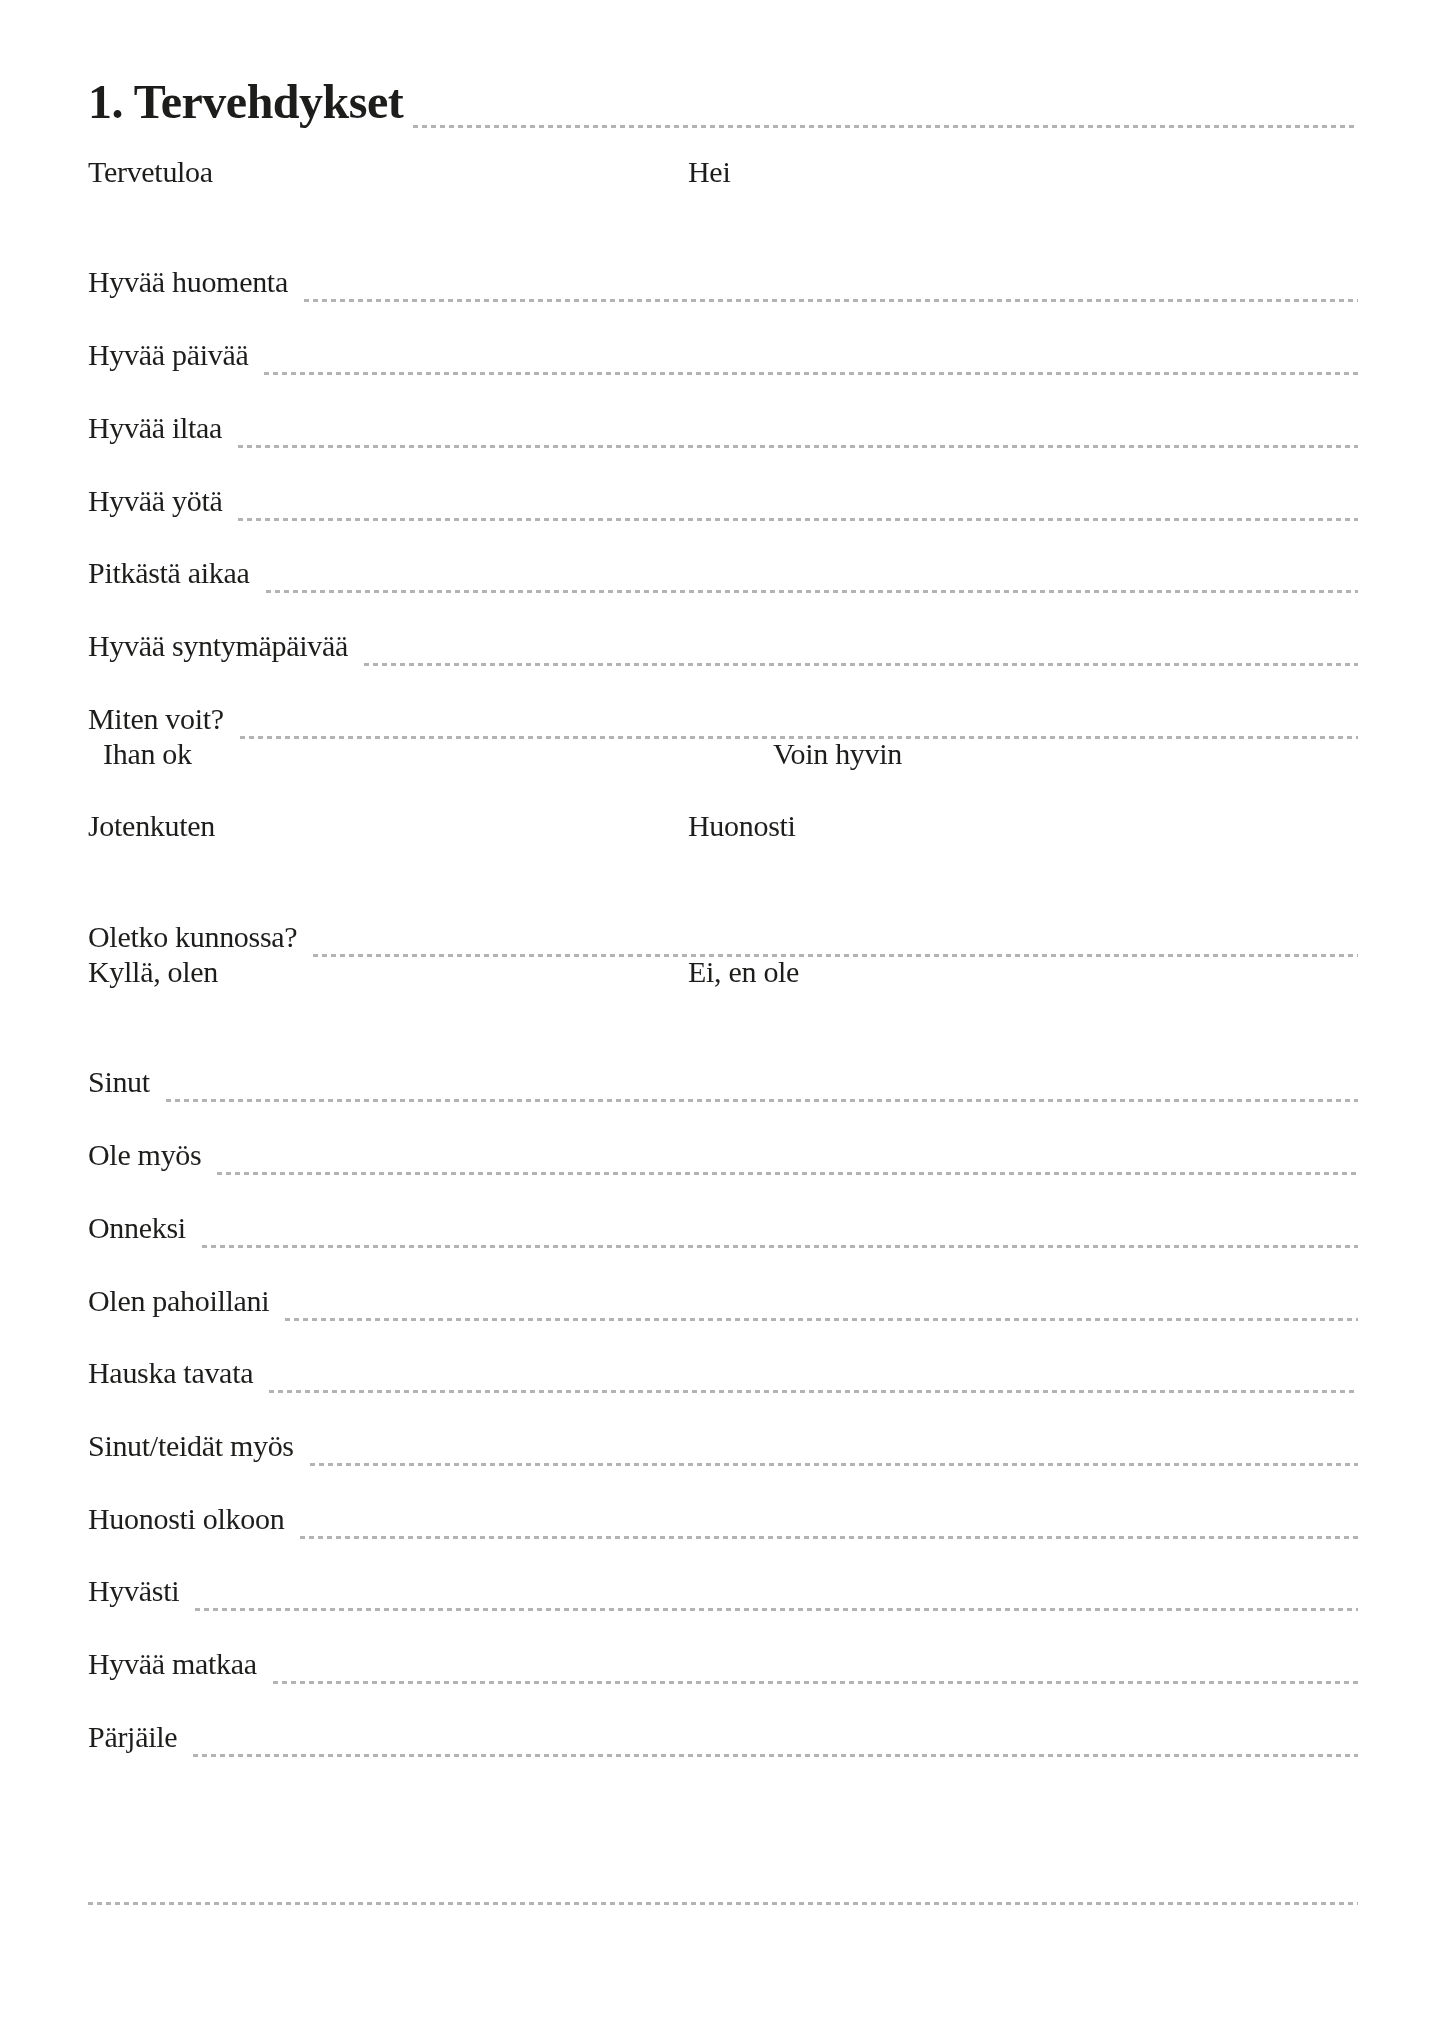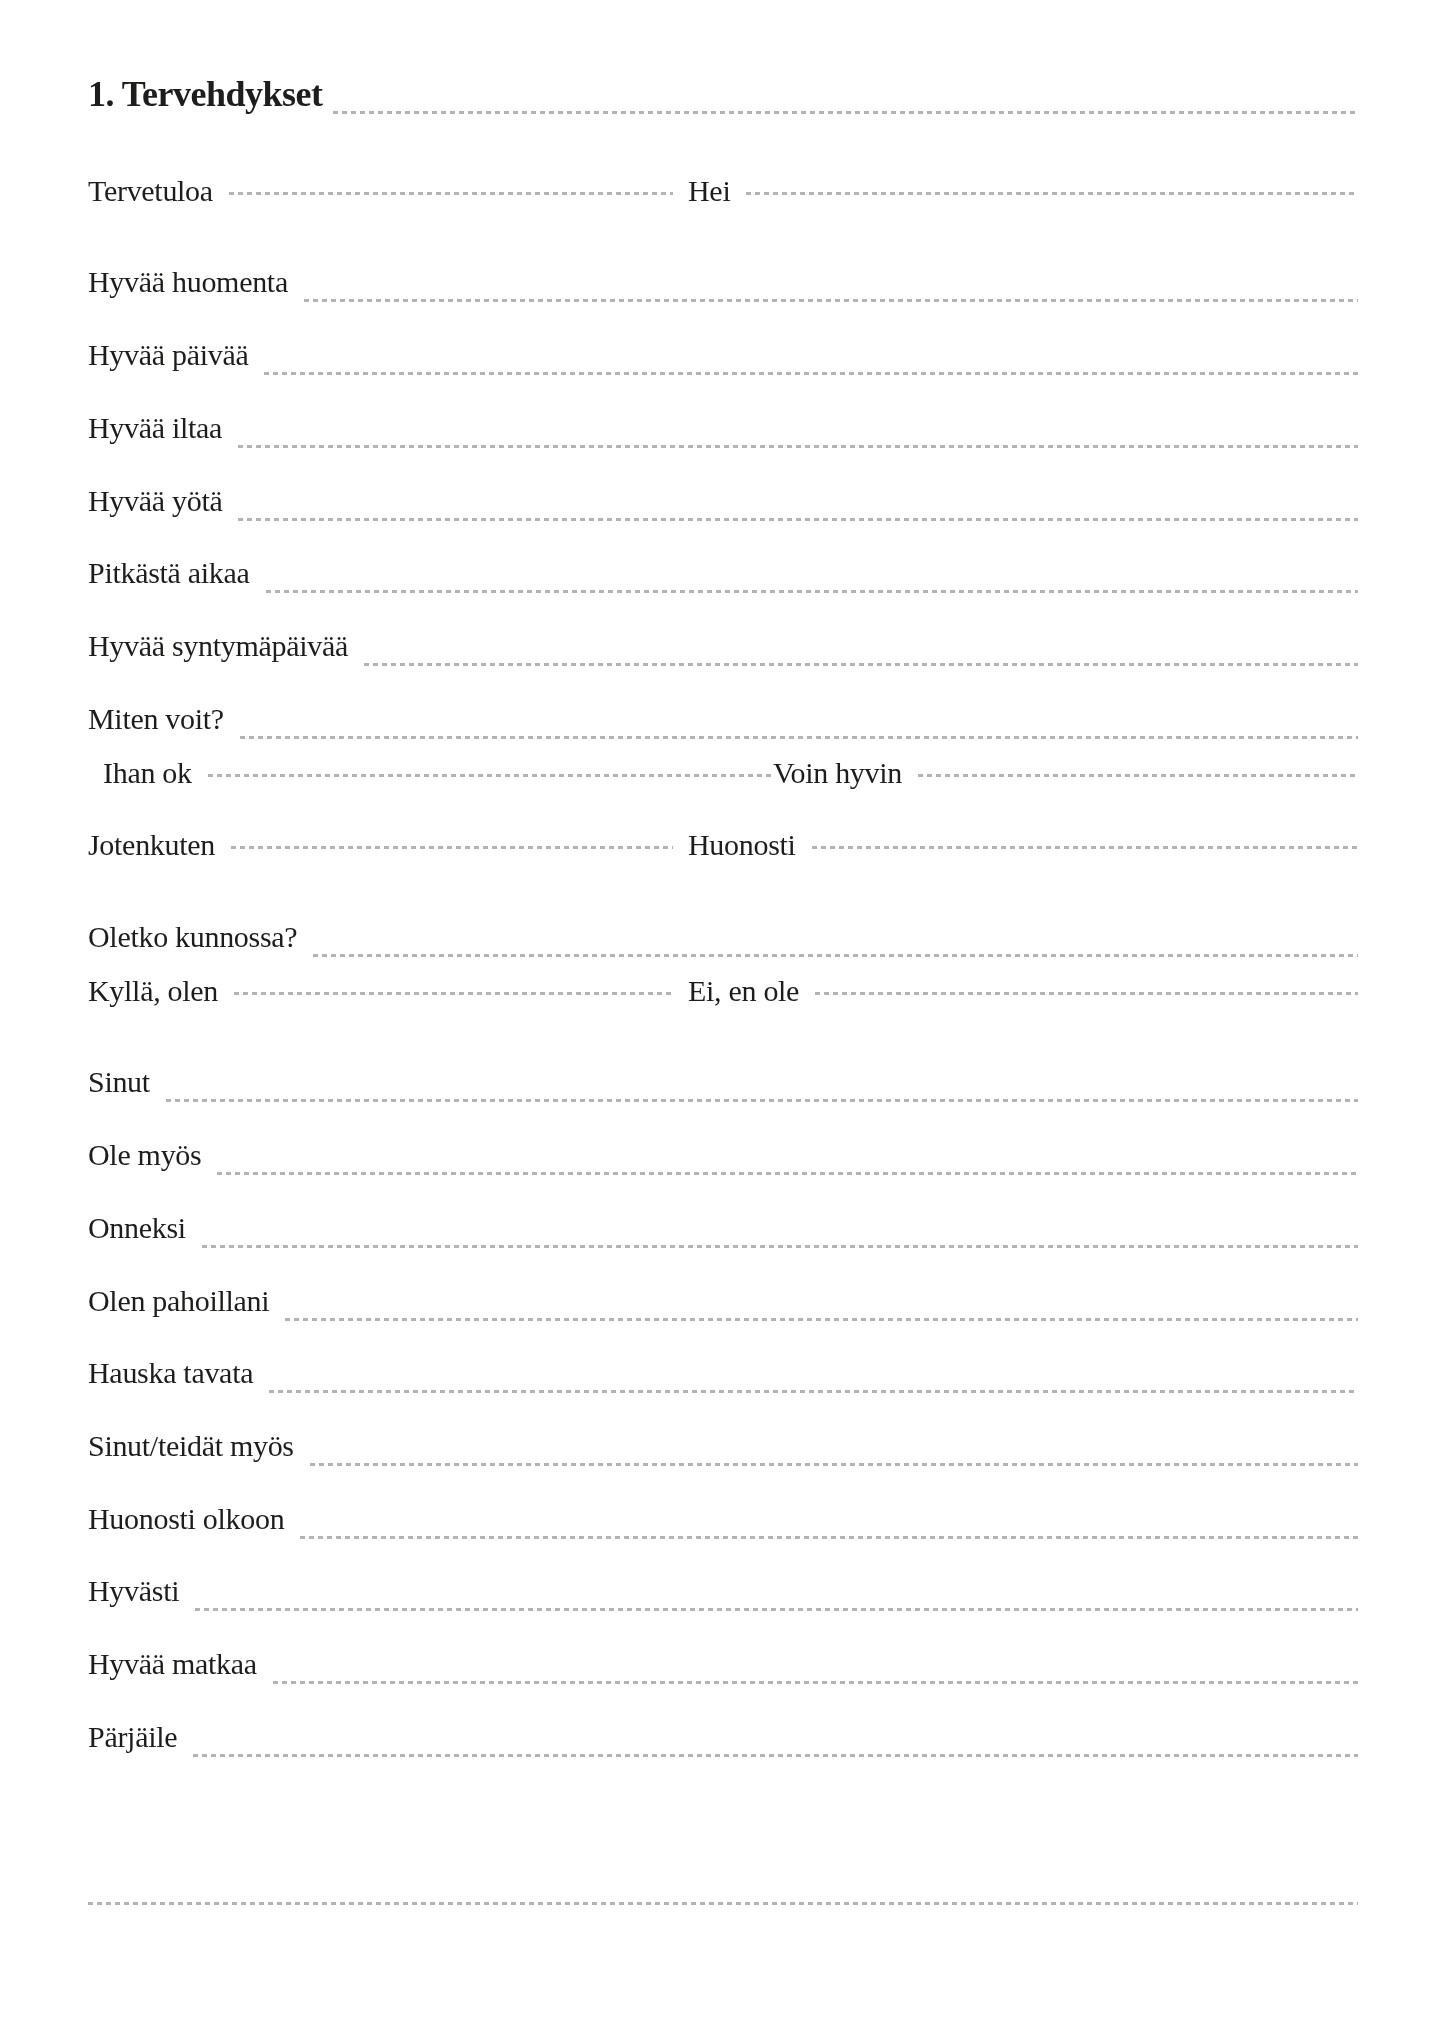--- a/index.html
+++ b/index.html
@@ -24,21 +24,21 @@
   .title-row {
     position: absolute;
     top: 74px;
     left: 0;
     right: 0;
     display: flex;
     align-items: flex-end;
   }
   .title-row h1 {
     margin: 0;
-    font-size: 36px;
+    font-size: 48px;
     line-height: 1.15;
     font-weight: 700;
     letter-spacing: -0.5px;
     white-space: nowrap;
   }
   .dotline {
     height: 3px;
     background: repeating-linear-gradient(90deg, #b3b3b3 0 5px, transparent 5px 9px);
   }
   .title-row .dotline {
@@ -64,22 +64,23 @@
     letter-spacing: -0.3px;
     white-space: nowrap;
     margin-bottom: 5px;
   }
   .row .fill {
     flex: 1;
     margin-left: 16px;
   }
   .row.double .col {
     display: flex;
-    align-items: center;
+    align-items: flex-start;
     align-self: stretch;
+    flex-direction: column;
   }
   .row.double .col.left {
     width: 585px;
     flex: none;
   }
   .row.double .col.right {
     flex: 1;
     margin-left: 15px;
   }
   .trailing-line {

